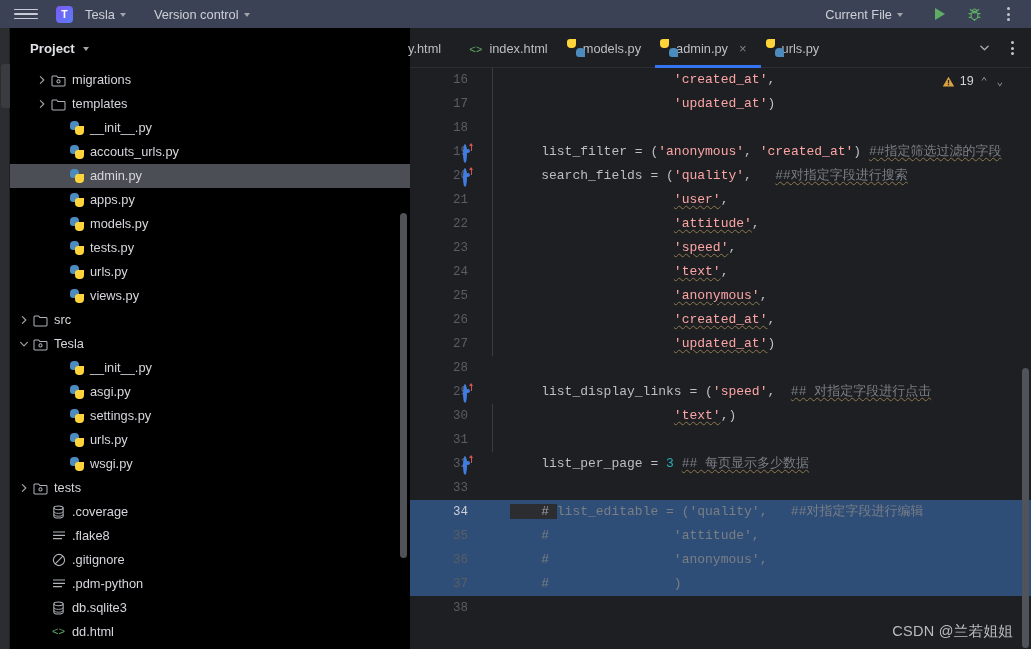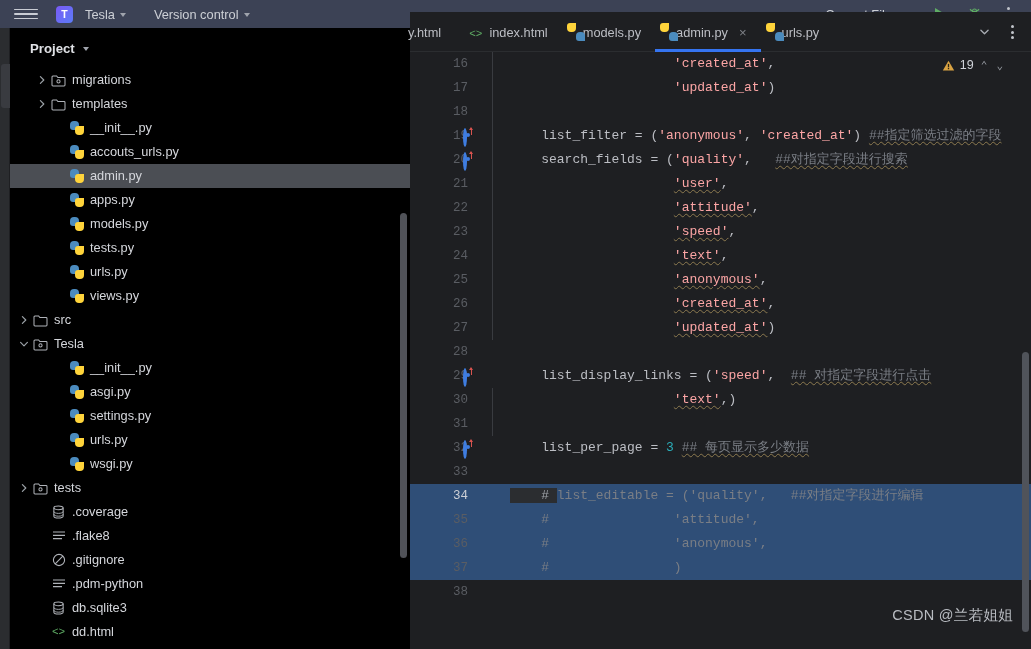--- a/index.html
+++ b/index.html
@@ -75,21 +75,21 @@
   .fold svg{ display:block; }
   
   .htmlic{ color:#5fad65; font-size:11px; font-family:"Liberation Mono", monospace; }
   
   .dbic svg{ display:block; }
 
   .tree-scroll{ position:absolute; right:3px; top:185px; width:7px; height:345px;
     background:#6b6e76; border-radius:4px; opacity:.75; }
 
   
-  .editor-wrap{ position:absolute; left:410px; top:12px; width:621px; height:621px;
+  .editor-wrap{ position:absolute; left:410px; top:28px; width:621px; height:621px;
     background:#1e1f22; }
 
   
   .tabs{ height:40px; display:flex; align-items:stretch; position:relative;
     background:#1e1f22; }
   .tab{ display:flex; align-items:center; gap:7px; padding:0 14px;
     color:#bcbec4; font-size:12.8px; cursor:pointer; position:relative;
     white-space:nowrap; }
   .tab.active{ background:#1e1f22; }
   .tab.active::after{ content:""; position:absolute; left:0; right:0; bottom:0;

